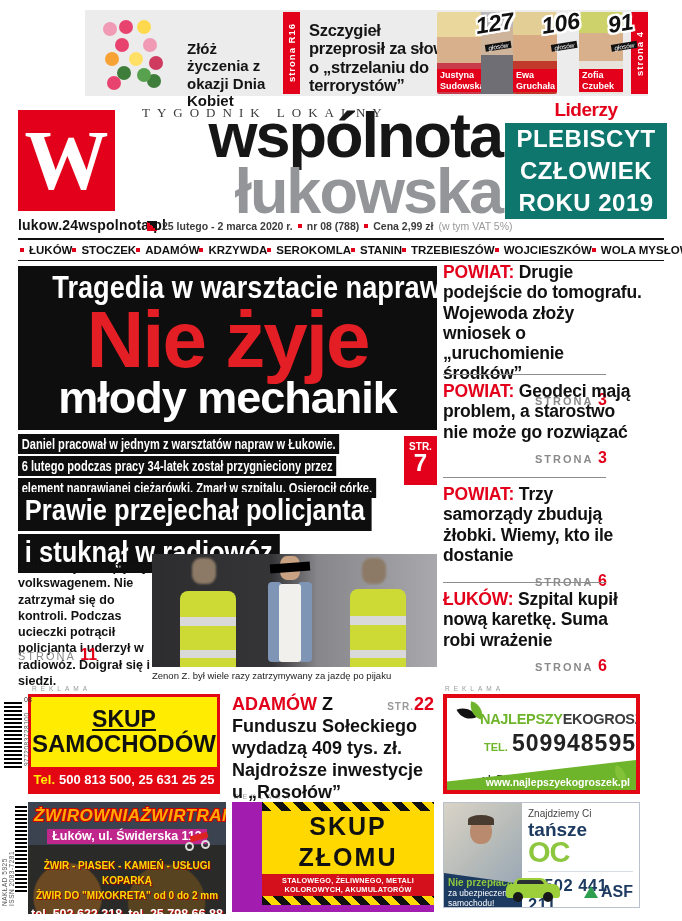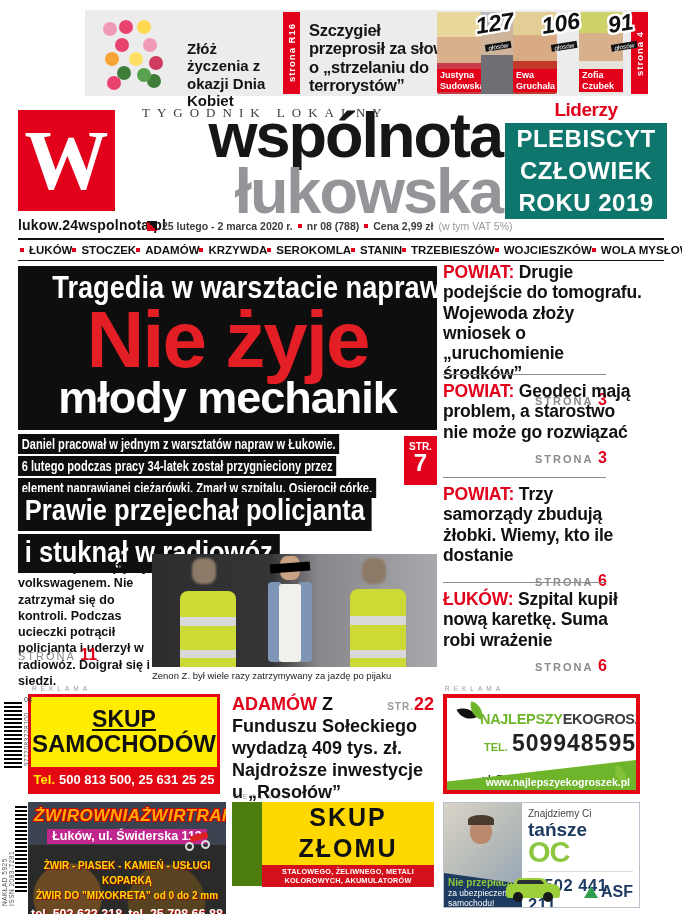--- a/index.html
+++ b/index.html
@@ -98,21 +98,21 @@
 
   .ad-zwir { left:28px; top:802px; width:198px; height:112px; background:radial-gradient(circle at 20% 85%,#6b4a23 0 18%,transparent 19%),radial-gradient(circle at 70% 90%,#57431f 0 22%,transparent 23%),linear-gradient(180deg,#3c4350 0 38%,#2a2a28 38% 100%); overflow:hidden; color:#fff; text-align:center; }
   .ad-zwir .ttl { margin-top:4px; font-size:17px; font-weight:900; font-style:italic; color:#ffaa00; letter-spacing:0.5px;
     text-shadow:-1px -1px 0 #c00,1px -1px 0 #c00,-1px 1px 0 #c00,1px 1px 0 #c00; display:flex; justify-content:space-around; padding:0 6px; }
   .ad-zwir .addr { display:inline-block; margin-top:3px; background:#c0278d; font-size:12.5px; font-weight:900; padding:0 5px 1px; }
   .ad-zwir .off { margin-top:14px; font-size:10px; font-weight:900; color:#ffd800; line-height:1.5; text-shadow:1px 1px 0 #900; }
   .ad-zwir .tels { margin-top:4px; display:flex; justify-content:space-around; font-size:12.5px; font-weight:900; color:#fff; text-shadow:1px 1px 0 #c00; }
   .bike-wheel { position:absolute; width:9px; height:9px; border:2px solid #ddd; border-radius:50%; background:transparent; }
 
   .hazard { height:9px; background:repeating-linear-gradient(45deg,#111 0 7px,#ffd800 7px 14px); }
-  .ad-zlom { left:232px; top:802px; width:202px; height:84px; display:flex; flex-direction:column; background:#4d7c0f;padding-left:30px; }
+  .ad-zlom { left:232px; top:802px; width:202px; height:110px; display:flex; flex-direction:column; background:#a21caf;padding-left:30px; }
   .ad-zlom .yell { background:#ffd800; text-align:center; font-size:25px; font-weight:900; letter-spacing:2px; color:#111; line-height:1.25; }
   .ad-zlom .redb { background:#d3101c; color:#fff; font-size:7.3px; font-weight:900; text-align:center; padding:2px 0; letter-spacing:0.2px; }
   .ad-zlom .metal { flex:1; background:linear-gradient(180deg,#9a9a9a,#6e6e6e); display:flex; align-items:center; justify-content:space-between; padding:0 6px; color:#fff; font-size:10.5px; font-weight:900; line-height:1.3; text-shadow:1px 1px 1px #333; }
 
   .ad-oc { left:443px; top:802px; width:197px; height:106px; border:1px solid #b9c2cc; display:flex; background:#fff; overflow:hidden; }
   .ad-oc .photo2 { position:relative; width:78px; background:linear-gradient(135deg,#d9d3c7 0%,#b9bdb9 45%,#8fa0b5 100%); }
   .ad-oc .ovl { position:absolute; left:0; bottom:0; width:100%; height:46px; background:#1d3a60; clip-path:polygon(0 26%,100% 50%,100% 100%,0 100%); padding:16px 4px 0; }
   .ad-oc .ovl .g { color:#8dc63f; font-size:10px; font-weight:900; display:block; }
   .ad-oc .ovl .w { color:#fff; font-size:8.5px; display:block; line-height:1.2; }
   .ad-oc .right { position:relative; flex:1; padding:5px 6px; }

